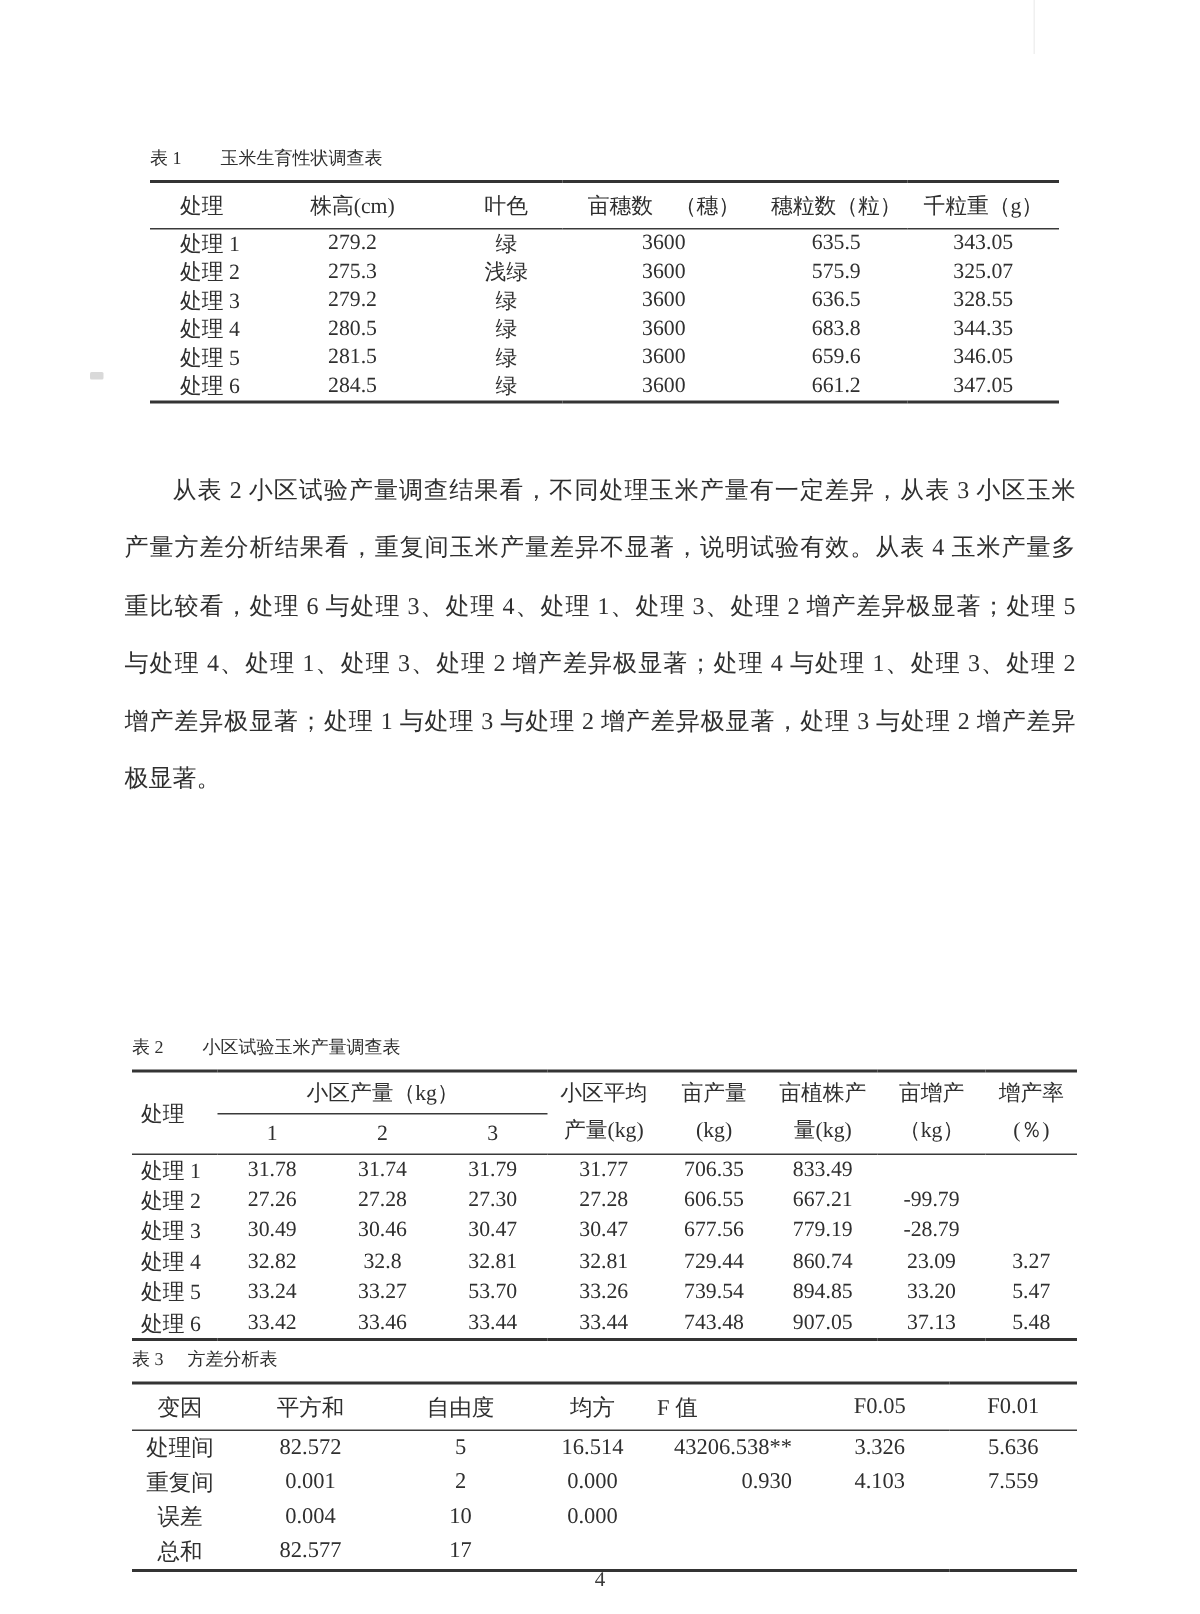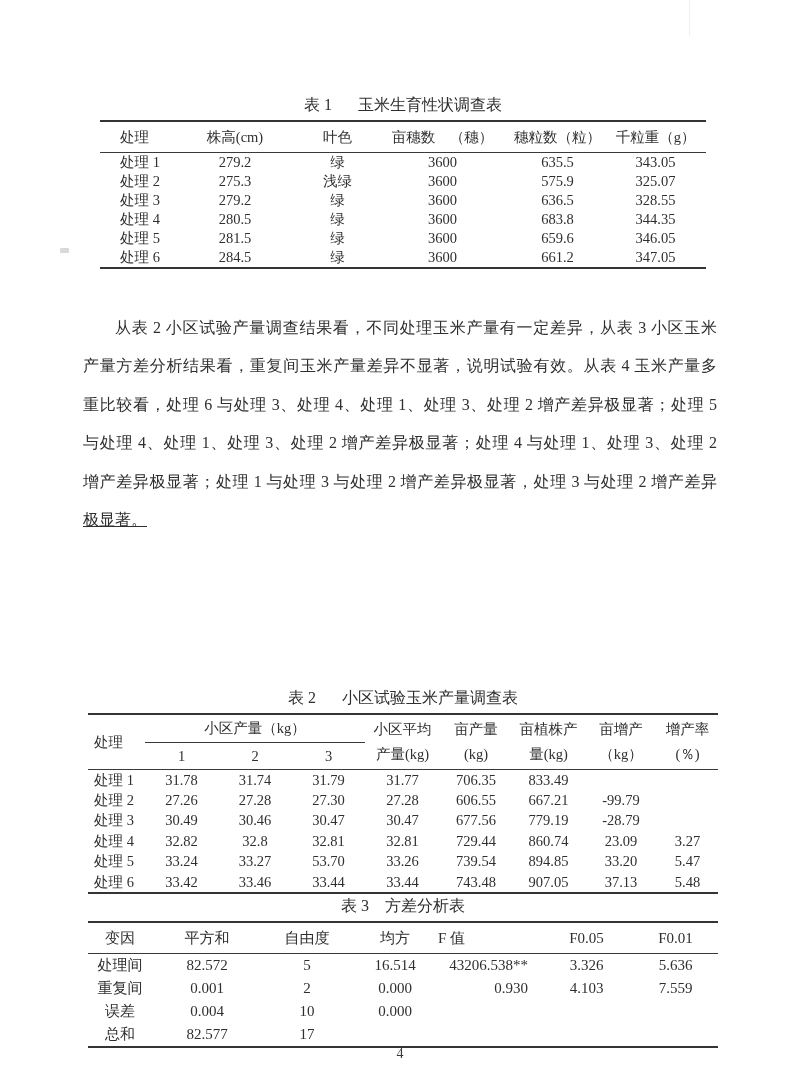--- a/index.html
+++ b/index.html
@@ -7,21 +7,21 @@
     position: relative;
     width: 800px; height: 1076px;
     margin: 0 auto;
     background: #ffffff;
     font-family: "Liberation Serif", "DejaVu Serif", serif;
     color: #2f2f2f;
     overflow: hidden;
   }
   
   .tbl-wrap { position:absolute; }
-  .tbl-title { text-align:center; font-size:16px; line-height:22px; margin-bottom:4px; white-space:nowrap; }
+  .tbl-title { font-size:12px; line-height:22px; margin-bottom:4px; white-space:nowrap; }
   .tbl-title .tlabel { margin-right:26px; }
   table { border-collapse: collapse; table-layout: fixed; width:100%; }
   table { border-top: 2px solid #343434; border-bottom: 2px solid #343434; }
   th, td { font-weight: normal; padding:0; text-align:center; white-space:nowrap; overflow:visible; }
   thead { border-bottom: 1px solid #3a3a3a; }
   
   .t1 td, .t1 th { font-size:14.5px; }
   .t1 thead th { height:30px; vertical-align:middle; }
   .t1 tbody td { height:19px; vertical-align:middle; }
   .t1 td:first-child, .t1 th:first-child { text-align:left; padding-left:20px; }
@@ -39,21 +39,21 @@
   .t3 tbody td { height:23px; vertical-align:middle; }
   .t3 td:nth-child(5) { text-align:right; padding-right:12px; }
   .t3 thead th:nth-child(5) { text-align:left; }
   
   .section-heading {
     position:absolute; left:83px; top:281px;
     font-size:16px; line-height:22px; white-space:nowrap;
   }
   .para { position:absolute; left:83px; width:634px; font-size:16px; }
   .para .pline { line-height:38.4px; height:38.4px; text-align:justify; text-align-last:justify; overflow:hidden; }
-  .para .pline.last { text-align:right; text-align-last:left;text-decoration:underline; }
+  .para .pline.last { text-align:right; text-align-last:left; }
   .para .pline.indent { text-indent:32px; }
   .page-number { position:absolute; left:0; right:0; top:1046px; text-align:center; font-size:14px; color:#3a3a3a; }
   
   .artifact-smudge { position:absolute; left:60px; top:248px; width:9px; height:5px; background:#c9c9c9; opacity:.7; border-radius:1px; }
   .artifact-line { position:absolute; left:689px; top:0; width:1px; height:36px; background:#f0f0f0; }
 </style>
 </head>
 <body>
 
 <div class="page">

